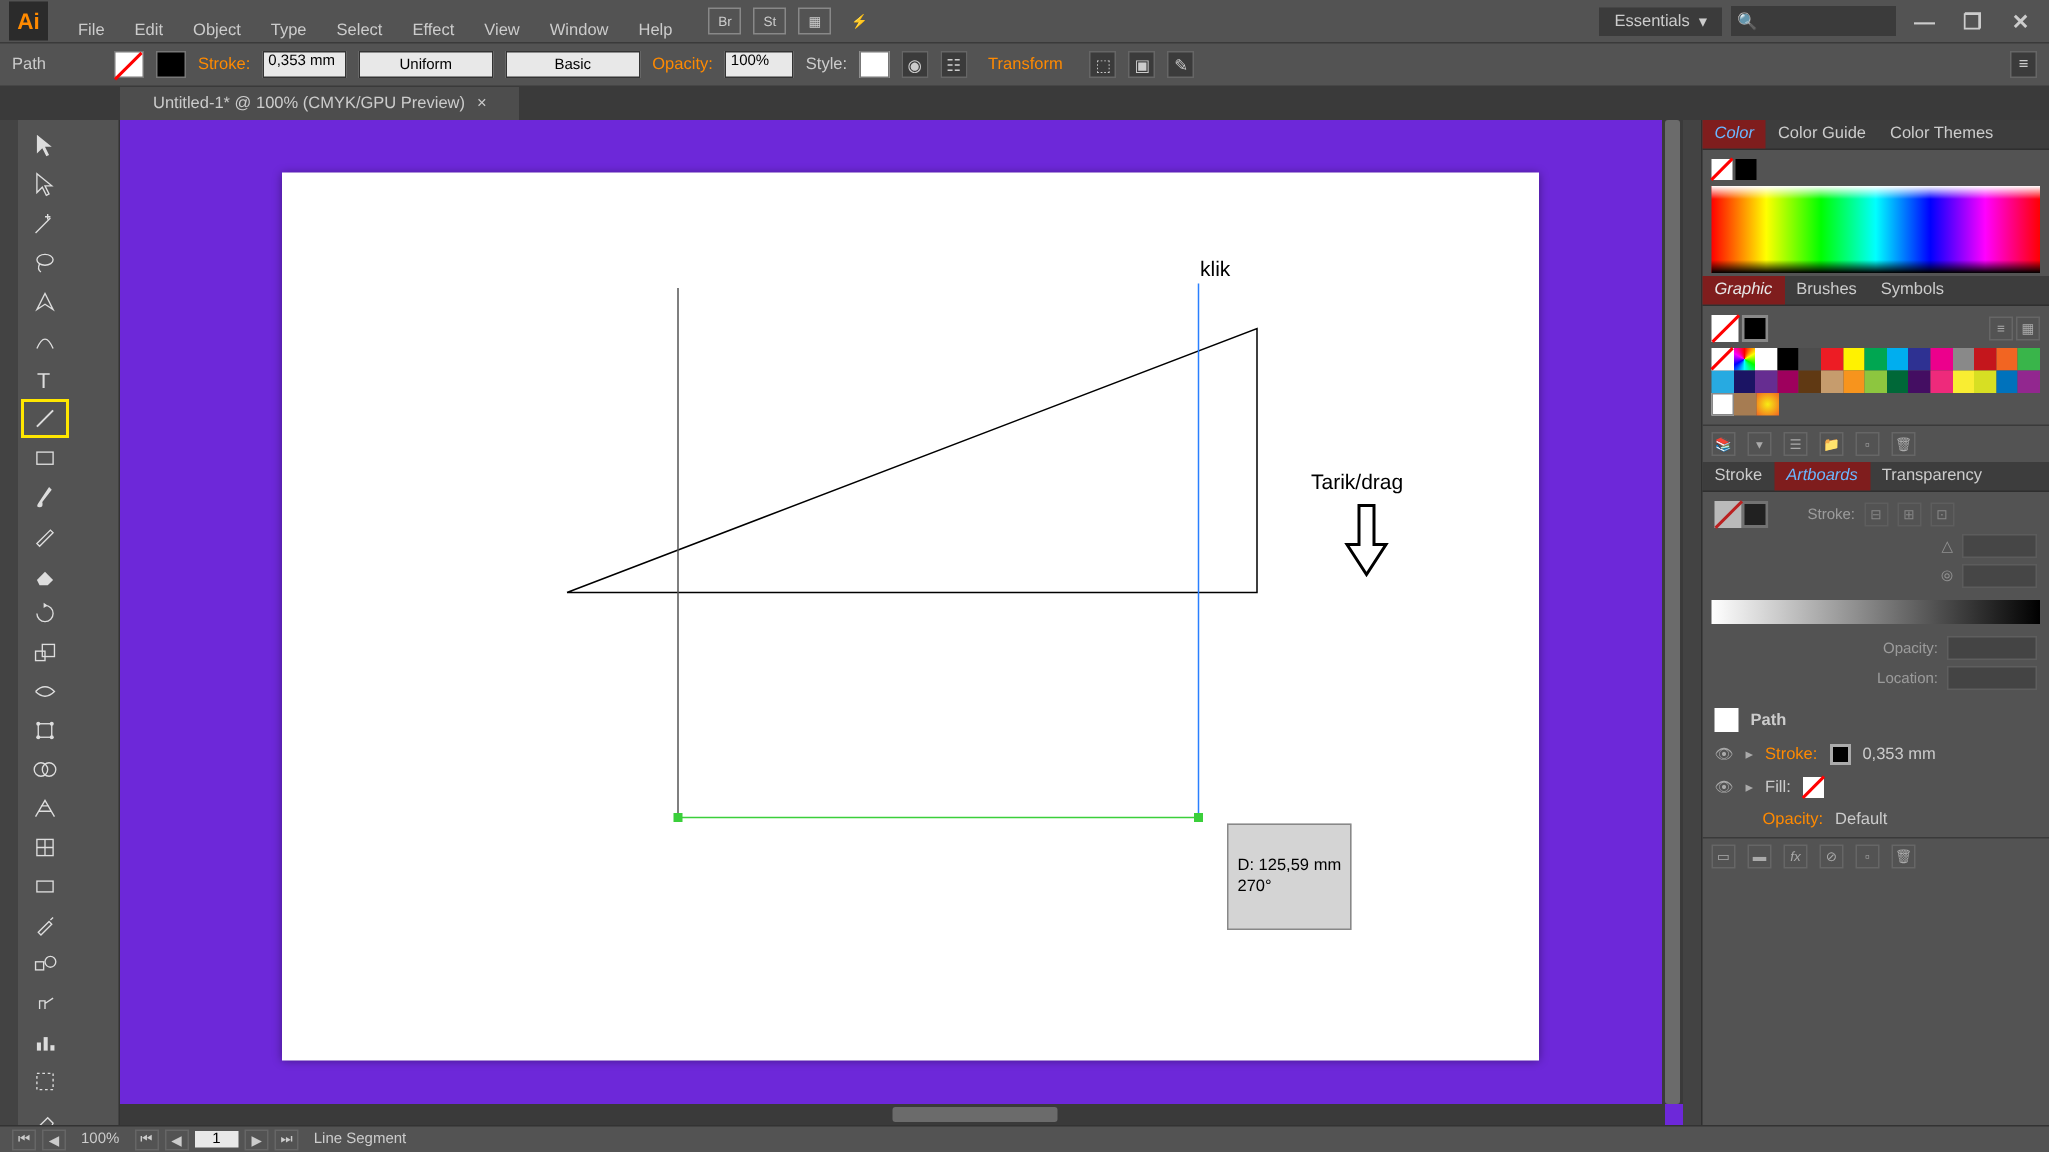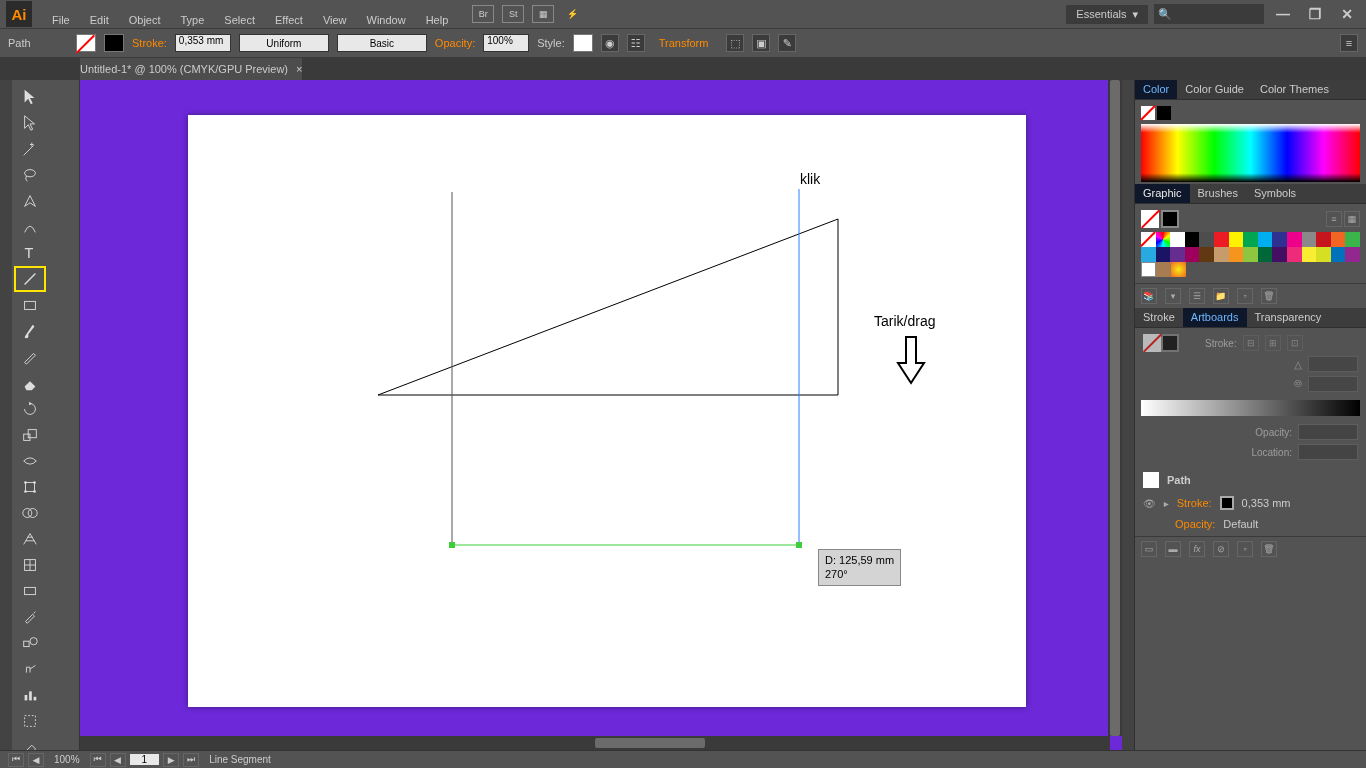--- a/index.html
+++ b/index.html
@@ -21,43 +21,43 @@
 .ctrl-label { color: #ccc; }
 .ctrl-orange { color: #ff8a00; }
 .ctrl-swatch { width: 20px; height: 18px; border: 1px solid #777; position: relative; }
 .no-fill::before { content:""; position:absolute; width:140%; height:2px; background:red; transform:rotate(-45deg); top:50%; left:-20%; }
 .ctrl-input { background: #e8e8e8; color:#000; width: 56px; height: 18px; border: 1px solid #333; padding: 0 3px; font-size: 10px; }
 .ctrl-dropdown { background: #e8e8e8; color:#000; height: 18px; border:1px solid #333; display:flex; align-items:center; padding:0 4px; font-size:10px; }
 .ctrl-block { background:#3b3b3b; border:1px solid #666; width:18px; height:18px; display:flex; align-items:center; justify-content:center; }
 
 
 .doctabs { height: 22px; background: #3a3a3a; display: flex; align-items: center; padding-left: 80px; }
-.doctab { background: #4d4d4d; height: 22px; padding: 0 0; display: flex; align-items: center; gap: 8px; font-size: 11px; }
+.doctab { background: #4d4d4d; height: 22px; padding: 0 22px; display: flex; align-items: center; gap: 8px; font-size: 11px; }
 
 
 .main { position: absolute; top: 80px; bottom: 18px; left: 0; right: 0; display: flex; }
 
 
 .tools { width: 68px; background: #535353; display: flex; flex-wrap: wrap; padding: 4px 2px; align-content: flex-start; border-right:1px solid #333; }
 .tool { width: 30px; height: 24px; display: flex; align-items: center; justify-content: center; margin: 1px; cursor: default; }
 .tool.selected { outline: 2px solid #ffe600; outline-offset: -1px; }
 .tool svg { width: 18px; height: 18px; }
 
 
 .canvas-area { flex:1; background: #6d28d9; position: relative; overflow:hidden; }
 .artboard { position: absolute; left: 108px; top: 35px; width: 838px; height: 592px; background: #fff; box-shadow: 0 0 6px rgba(0,0,0,.4); }
 .annot { position:absolute; font-family: Arial,sans-serif; font-size:14px; color:#000; }
 .drag-arrow { position:absolute; }
-.tooltip-box { position:absolute; background:#d4d4d4; border:1px solid #888; padding:3px 6px; font-size:11px; color:#000; line-height:1.3; }
+.tooltip-box { position:absolute; background:#d4d4d4; border:1px solid #888; padding:20px 6px; font-size:11px; color:#000; line-height:1.3; }
 
 
 .panels { width: 232px; background: #535353; display: flex; flex-direction: column; font-size: 11px; border-left:1px solid #2f2f2f;}
 .panel-tabs { display:flex; background:#3d3d3d; height:20px; border-bottom:1px solid #2f2f2f;}
 .ptab { padding: 3px 8px; cursor:default; }
-.ptab.active { background:#0f172a; color:#e8e8e8;}
+.ptab.active { background:#7f1d1d; color:#e8e8e8;font-style:italic;}
 .ptab.accent { color:#6bb7ff; }
 .panel-body { padding:6px; }
 .color-spectrum { height:58px; background: linear-gradient(to bottom, #fff 0%, transparent 15%, transparent 85%, #000 100%), linear-gradient(to right, red, yellow, lime, cyan, blue, magenta, red); margin-top:4px;}
 
 .swatch-rows { display:flex; flex-direction:column; margin-top:4px; }
 .swatch-row { display:flex; }
 .sw { width:15px; height:15px; }
 
 .panel-icons-row { display:flex; gap:8px; padding:4px 6px; justify-content:flex-start; border-top:1px solid #3a3a3a;}
 .sm-icon { width:16px; height:16px; border:1px solid #666; display:flex; align-items:center; justify-content:center; font-size:9px; color:#aaa;}
@@ -462,20 +462,28 @@
         <div style="width:16px;height:16px;background:#fff"></div>
         <b>Path</b>
       </div>
       <div class="appearance-row">
         <span class="eye-icon"></span>
         <span class="tri-icon"></span>
         <span class="ctrl-orange">Stroke:</span>
         <div style="width:14px;height:14px;border:2px solid #aaa;background:#000"></div>
         <span>0,353 mm</span>
       </div>
+      <div class="appearance-row">
+        <span class="eye-icon"></span>
+        <span class="tri-icon"></span>
+        <span>Fill:</span>
+        <div style="width:14px;height:14px;background:#fff;position:relative">
+            <div style="position:absolute;width:140%;height:2px;background:red;transform:rotate(-45deg);top:6px;left:-3px"></div>
+          </div>
+      </div>
       <div class="appearance-row" style="padding-left:40px">
         <span class="ctrl-orange">Opacity:</span>
         <span>Default</span>
       </div>
     </div>
     <div class="panel-icons-row">
       <div class="sm-icon">▭</div>
       <div class="sm-icon">▬</div>
       <div class="sm-icon">
           <i>fx</i>

